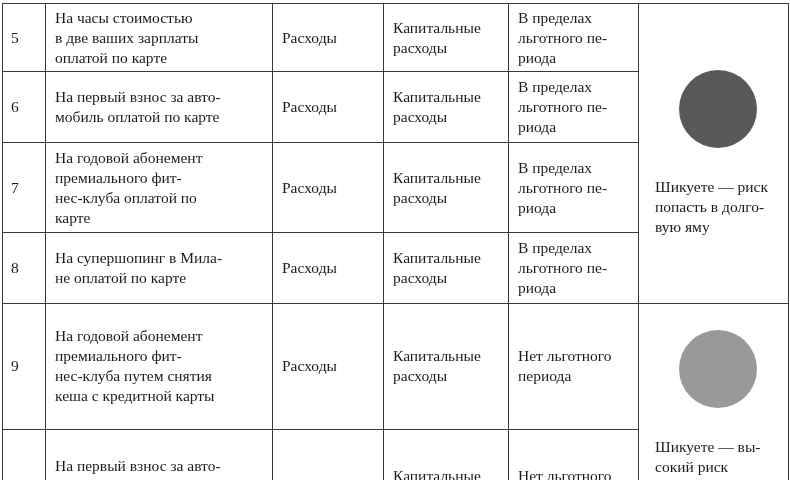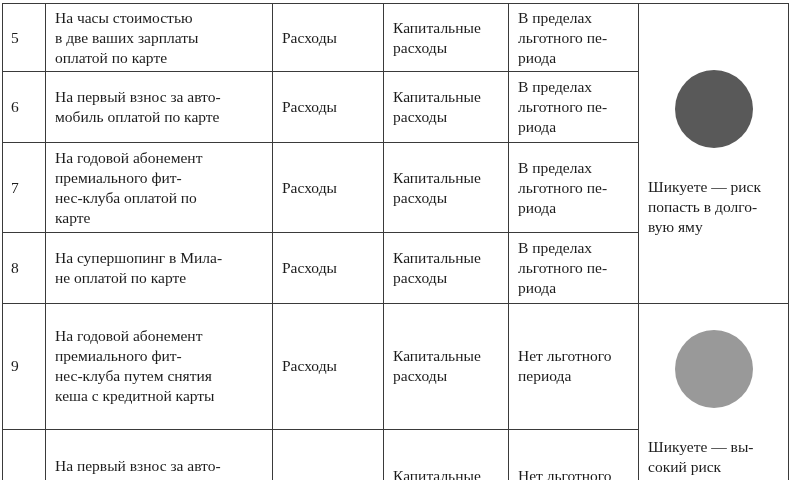--- a/index.html
+++ b/index.html
@@ -30,21 +30,21 @@
     white-space: pre-line;
     font-size: 15.5px;
     line-height: 20px;
     padding: 3px 6px 3px 9px;
     overflow: hidden;
   }
   td.num-cell {
     padding-left: 8px;
   }
   td.verdict-cell {
-    padding: 6px 6px 6px 7px;
+    padding: 6px 6px 6px 14px;
   }
   .risk-circle {
     width: 78px;
     height: 78px;
     border-radius: 50%;
     margin: 0 auto 9px auto;
   }
   .verdict-text {
     white-space: pre-line;
     font-size: 15.5px;

